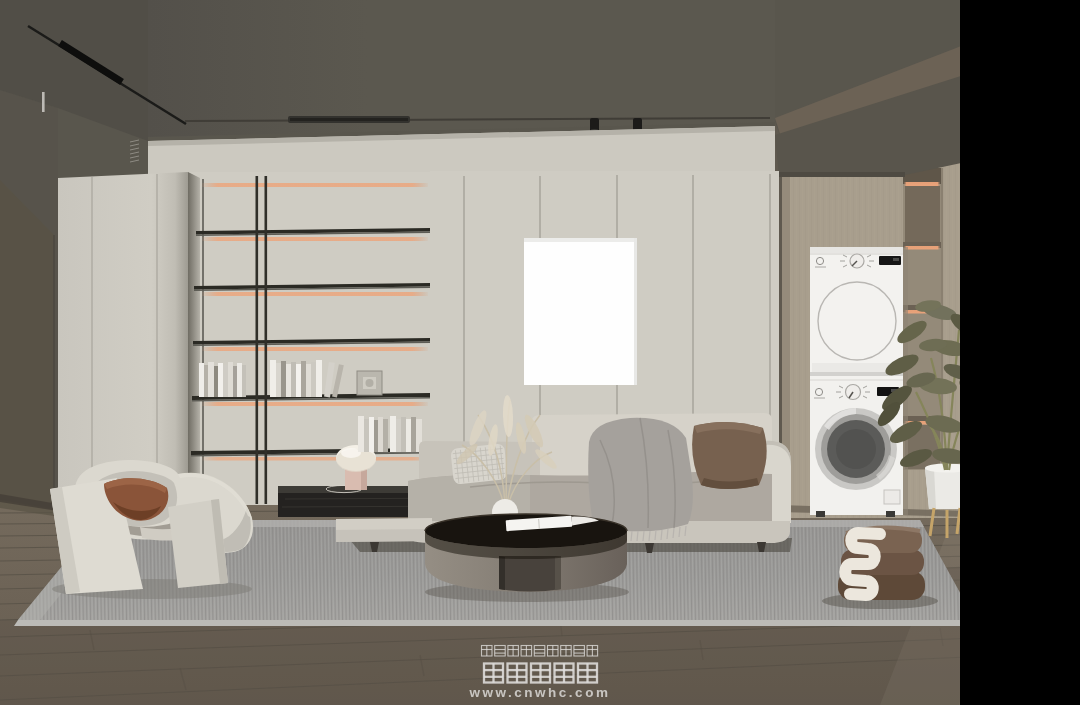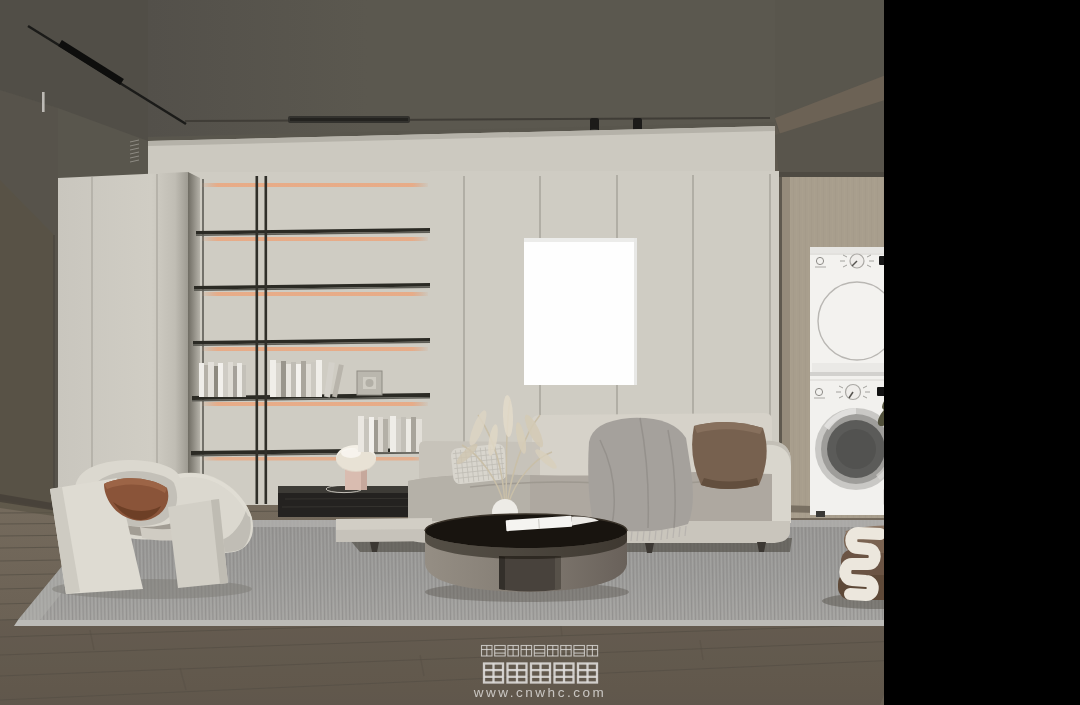--- a/index.html
+++ b/index.html
@@ -1,16 +1,16 @@
 <!DOCTYPE html>
 <html><head>
 <meta charset="utf-8">
 <style>
   html,body{margin:0;padding:0;background:#000;}
-  #scene{width:884px;height:705px;position:relative;overflow:hidden;font-family:"Liberation Sans",sans-serif;}
+  #scene{width:960px;height:705px;position:relative;overflow:hidden;font-family:"Liberation Sans",sans-serif;font-weight:bold;}
 </style>
 </head>
 <body>
 <div id="scene">
 <svg width="1080" height="705" viewBox="0 0 1080 705" xmlns="http://www.w3.org/2000/svg">
 <defs>
   <linearGradient id="ceilG" x1="0" y1="0" x2="1" y2="0">
     <stop offset="0" stop-color="#53504a"></stop>
     <stop offset="0.35" stop-color="#5b584f"></stop>
     <stop offset="1" stop-color="#5b584f"></stop>

